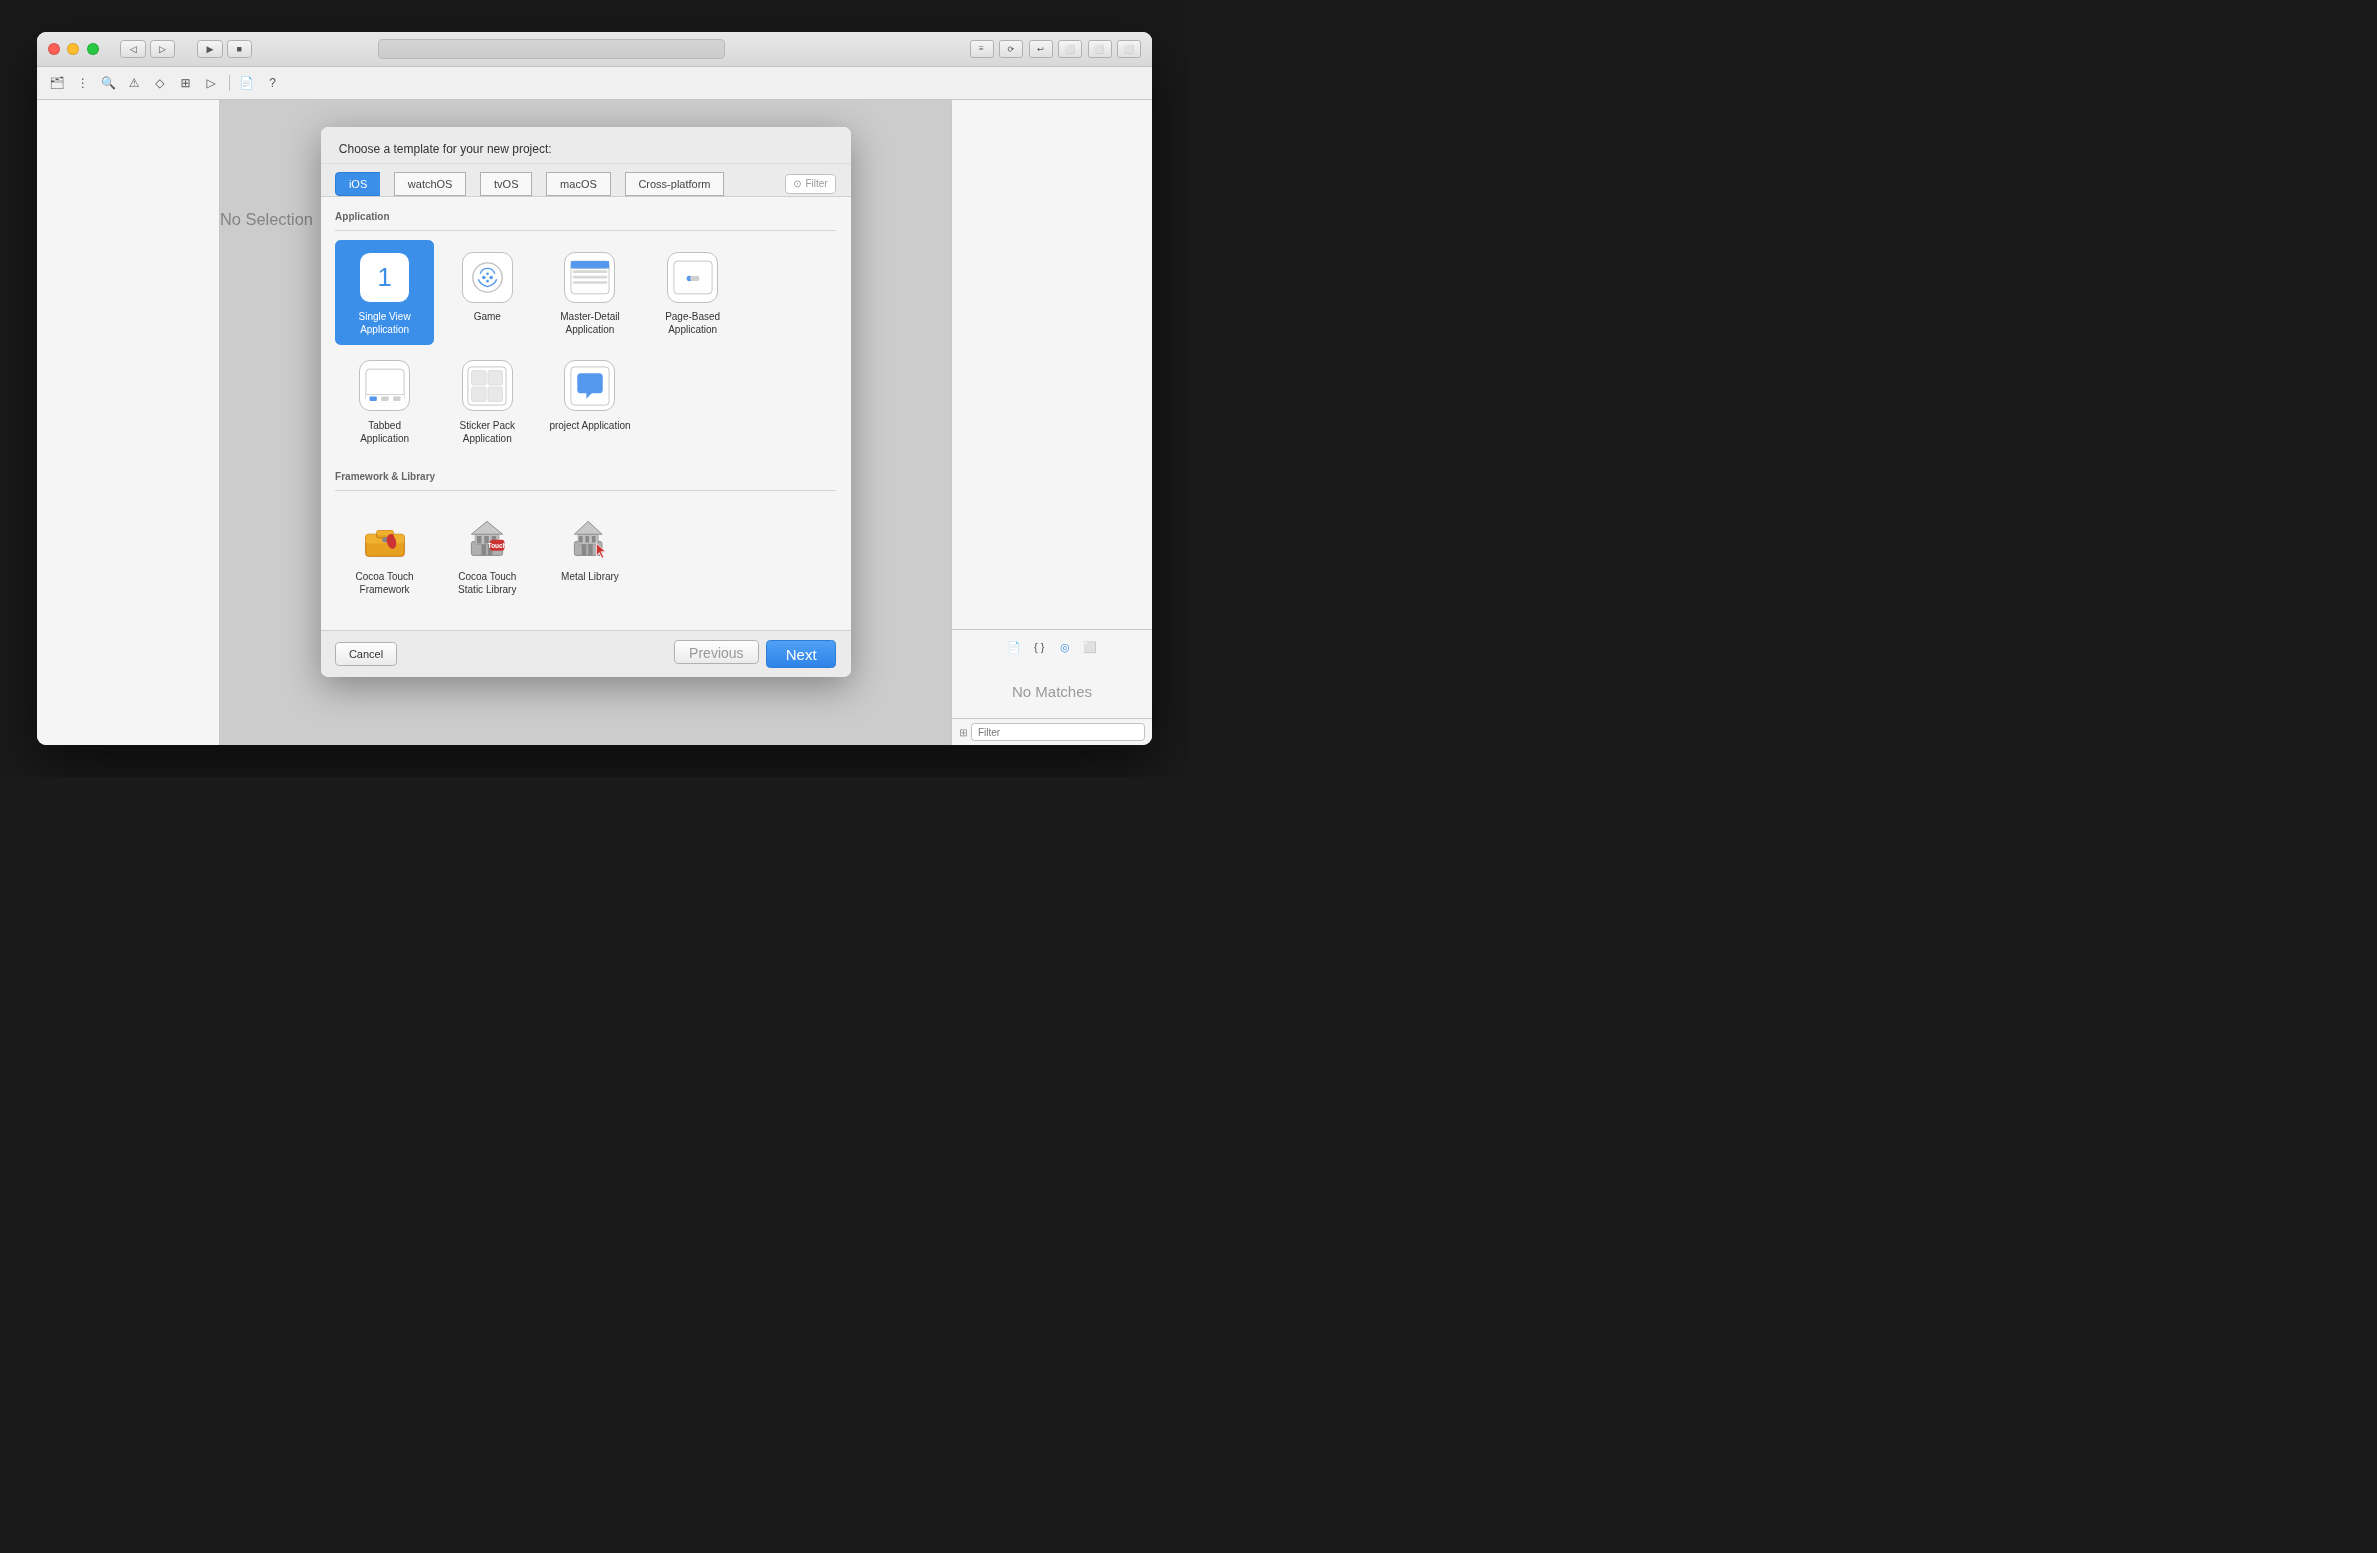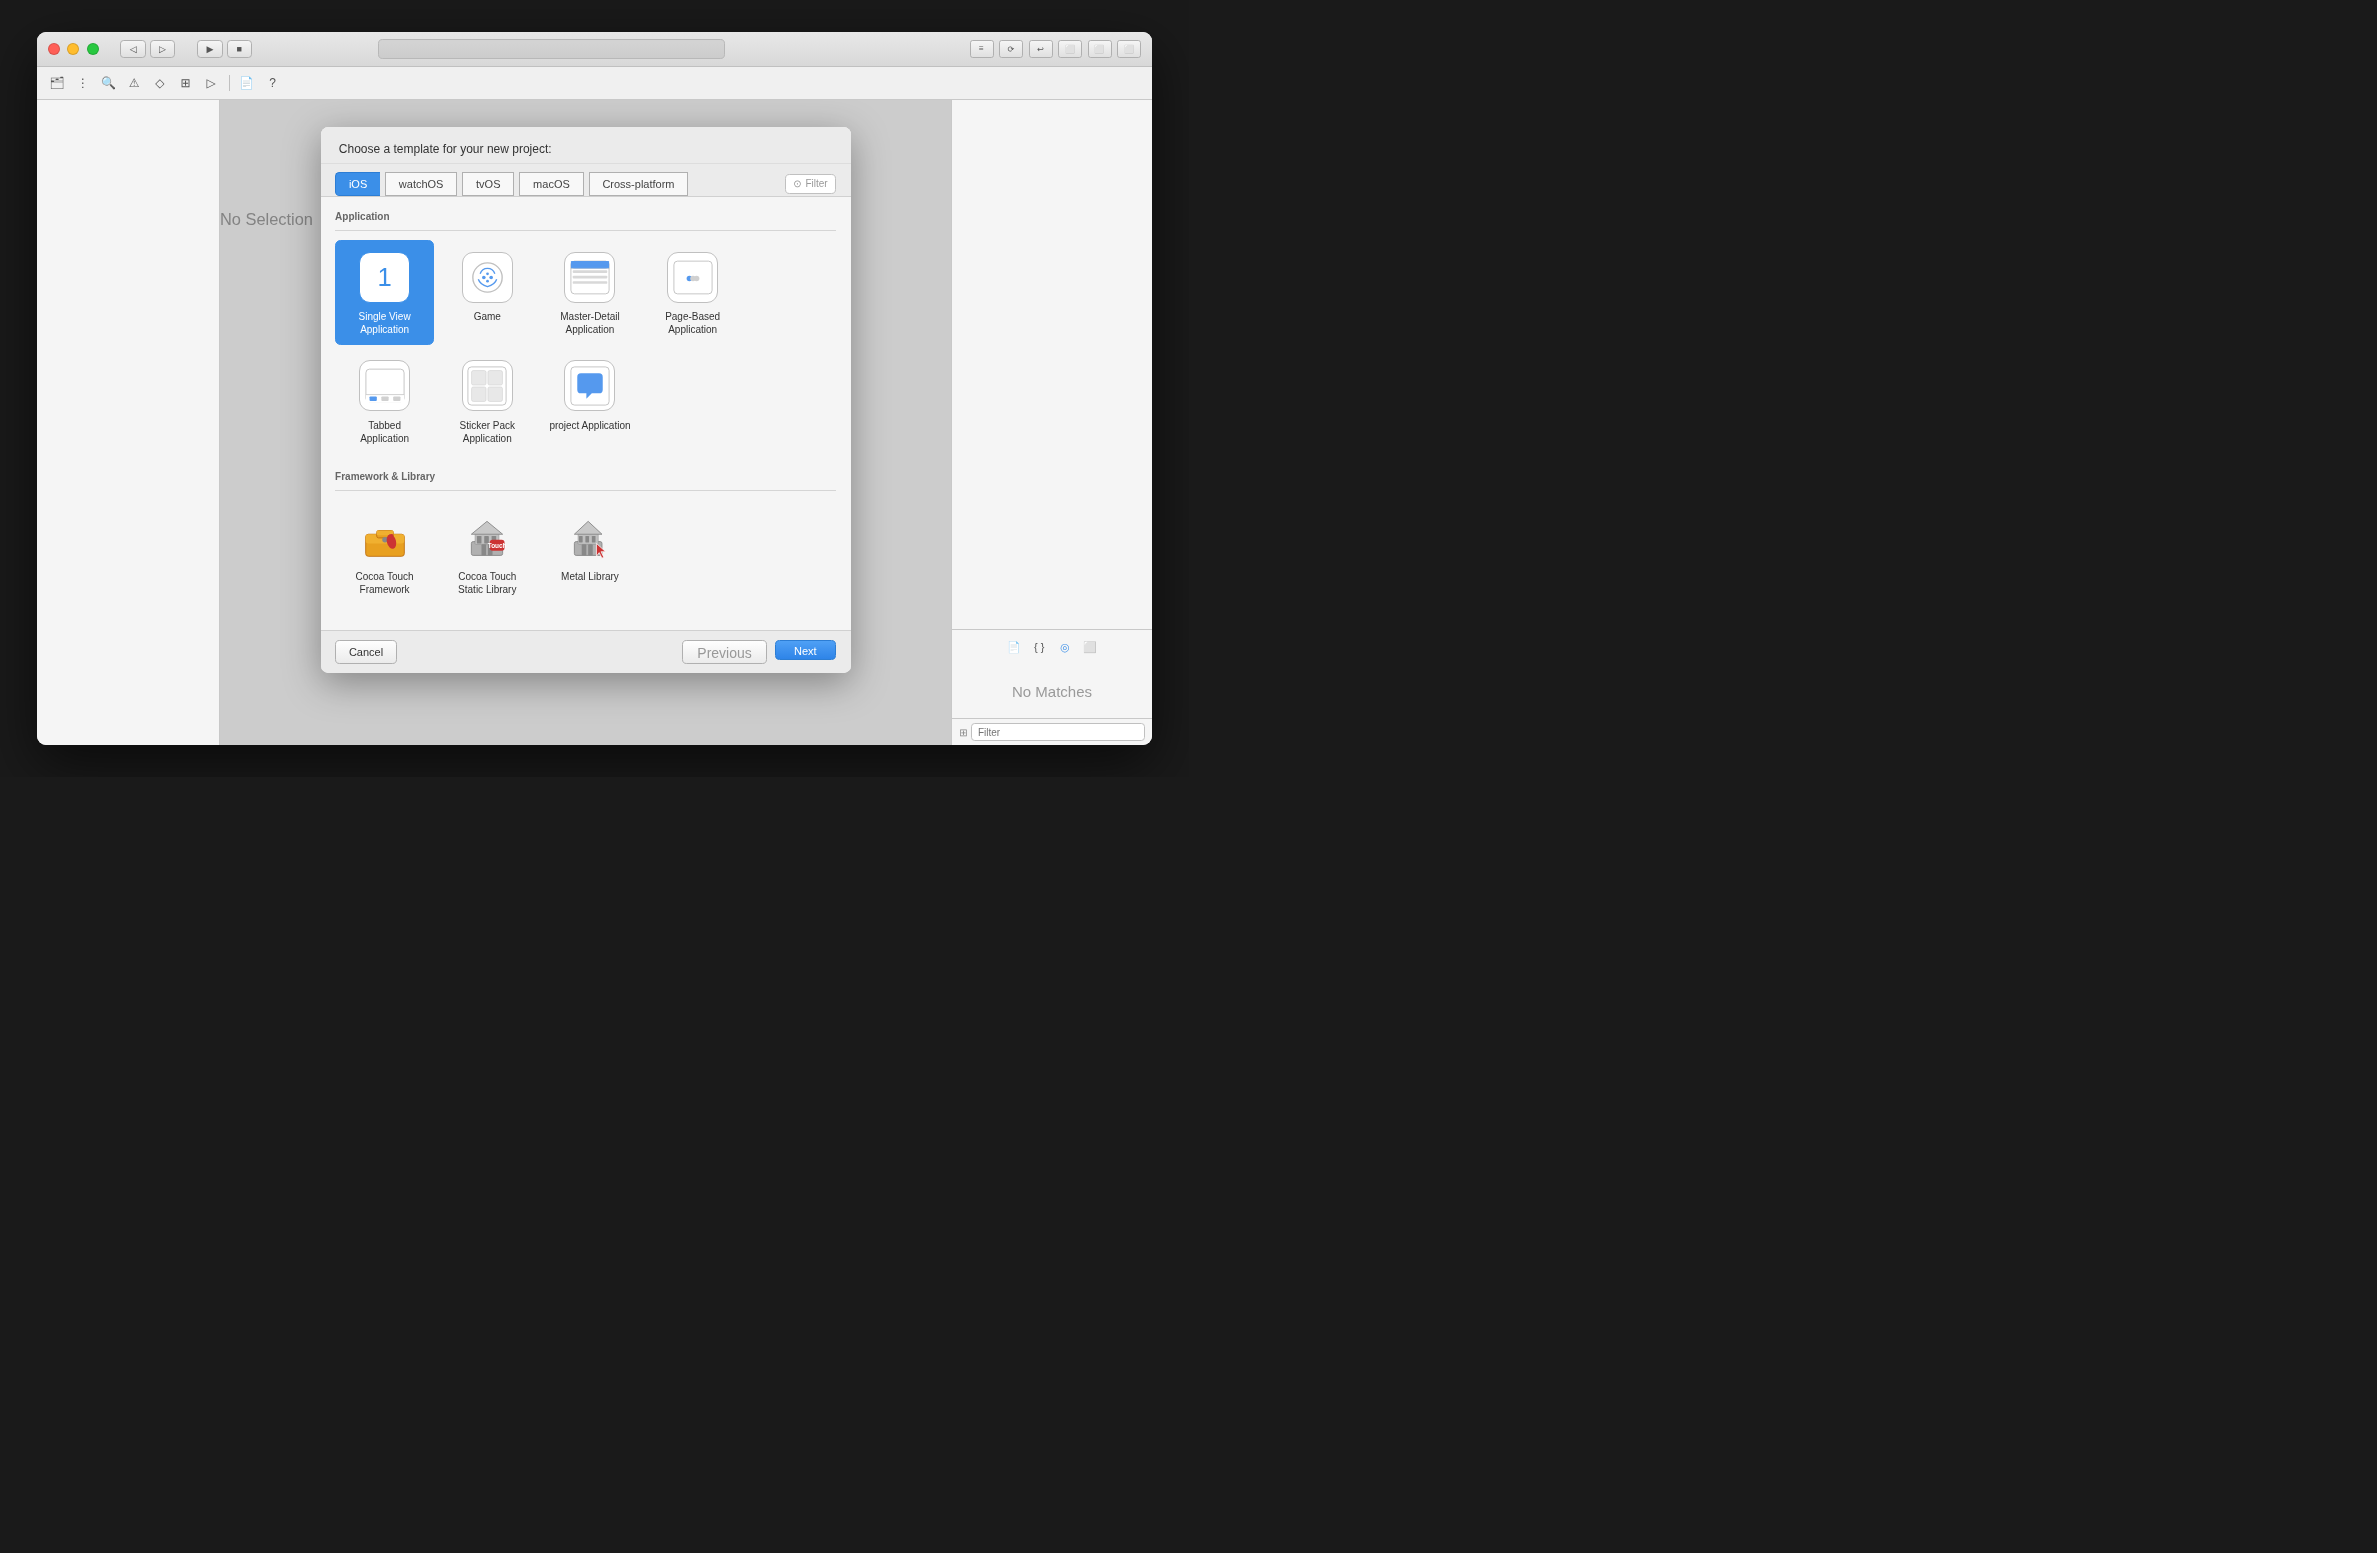--- a/index.html
+++ b/index.html
@@ -246,21 +246,21 @@
       font-size: 12px;
       color: #333;
       font-weight: 400;
       border-bottom: 0.9px solid #ddd;
       background: #ebebeb;
     }
 
     
     .dialog-tabs {
       display: flex;
-      gap: 5px;
+      gap: 14px;
       padding: 7.3px 14.6px 0;
       background: #ebebeb;
       border-bottom: 0.9px solid #d0d0d0;
       align-items: center;
     }
     .tab {
       padding: 3.7px 12.8px;
       font-size: 11px;
       border: 0.9px solid #b0b0b0;
       cursor: pointer;
@@ -502,27 +502,27 @@
       border: 0.9px solid #b0b0b0;
       border-radius: 4.6px;
       background: linear-gradient(to bottom, #fefefe, #ebebeb);
       color: #999;
       cursor: pointer;
       height: 24px;
     }
 
     .btn-next {
       padding: 3.7px 18.3px;
-      font-size: 11px;
+      font-size: 15px;
       border: 0.9px solid #2c7dd4;
       border-radius: 4.6px;
       background: linear-gradient(to bottom, #4fa0f5, #2e84e8);
       color: white;
       cursor: pointer;
-      height: 20px;
+      height: 28px;
       font-weight: 500;
     }
   </style>
 </head>
 <body>
 
 <div class="window">
 
   <div class="titlebar">
     <div class="traffic-light traffic-close"></div>

